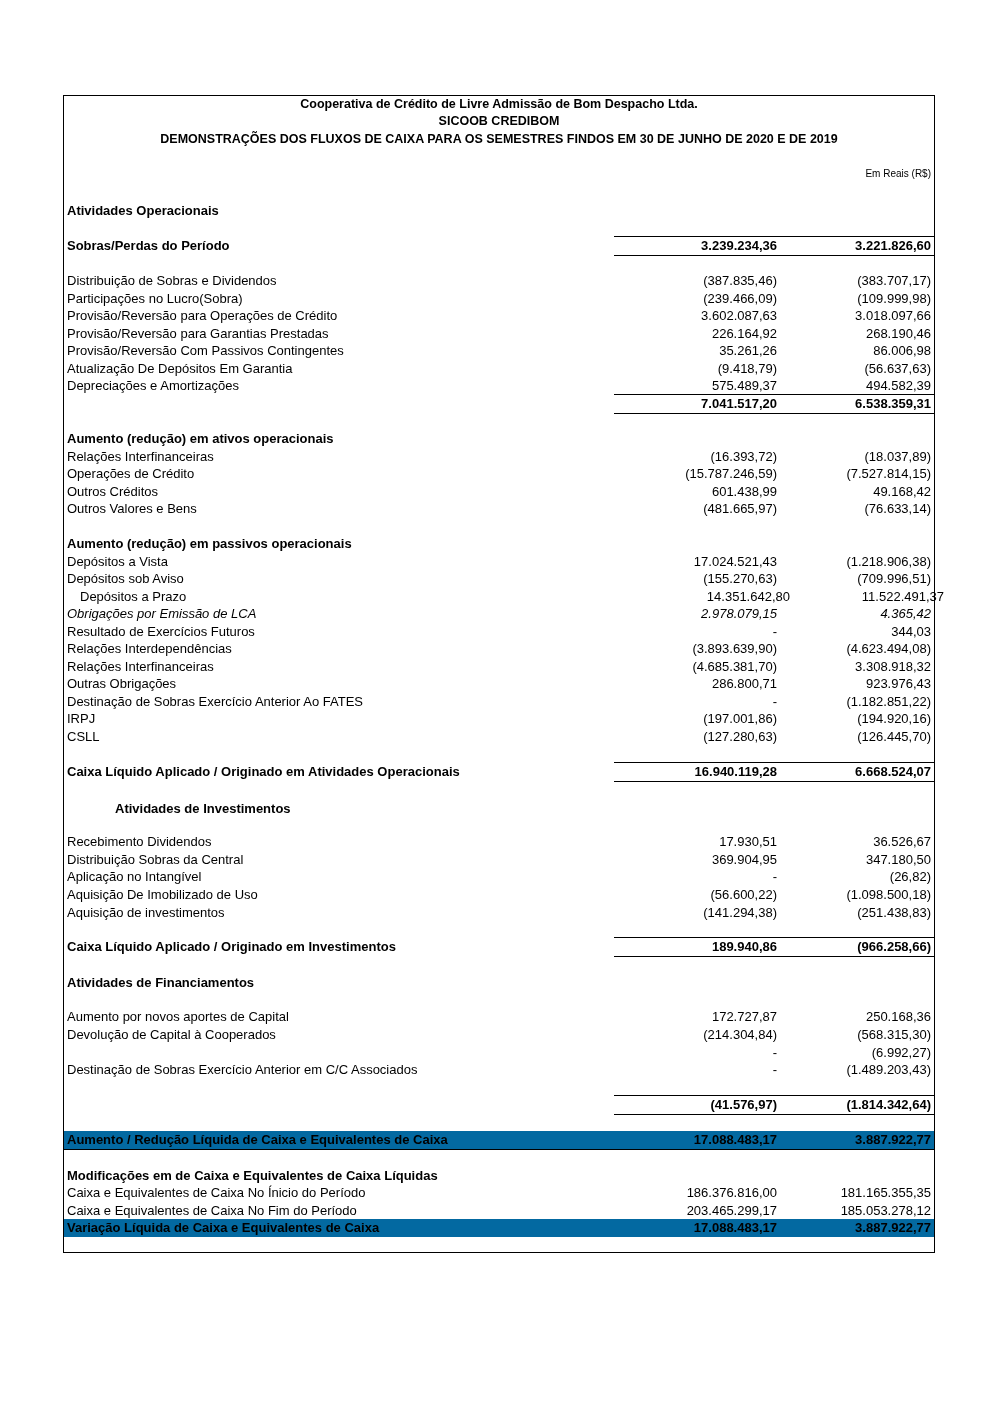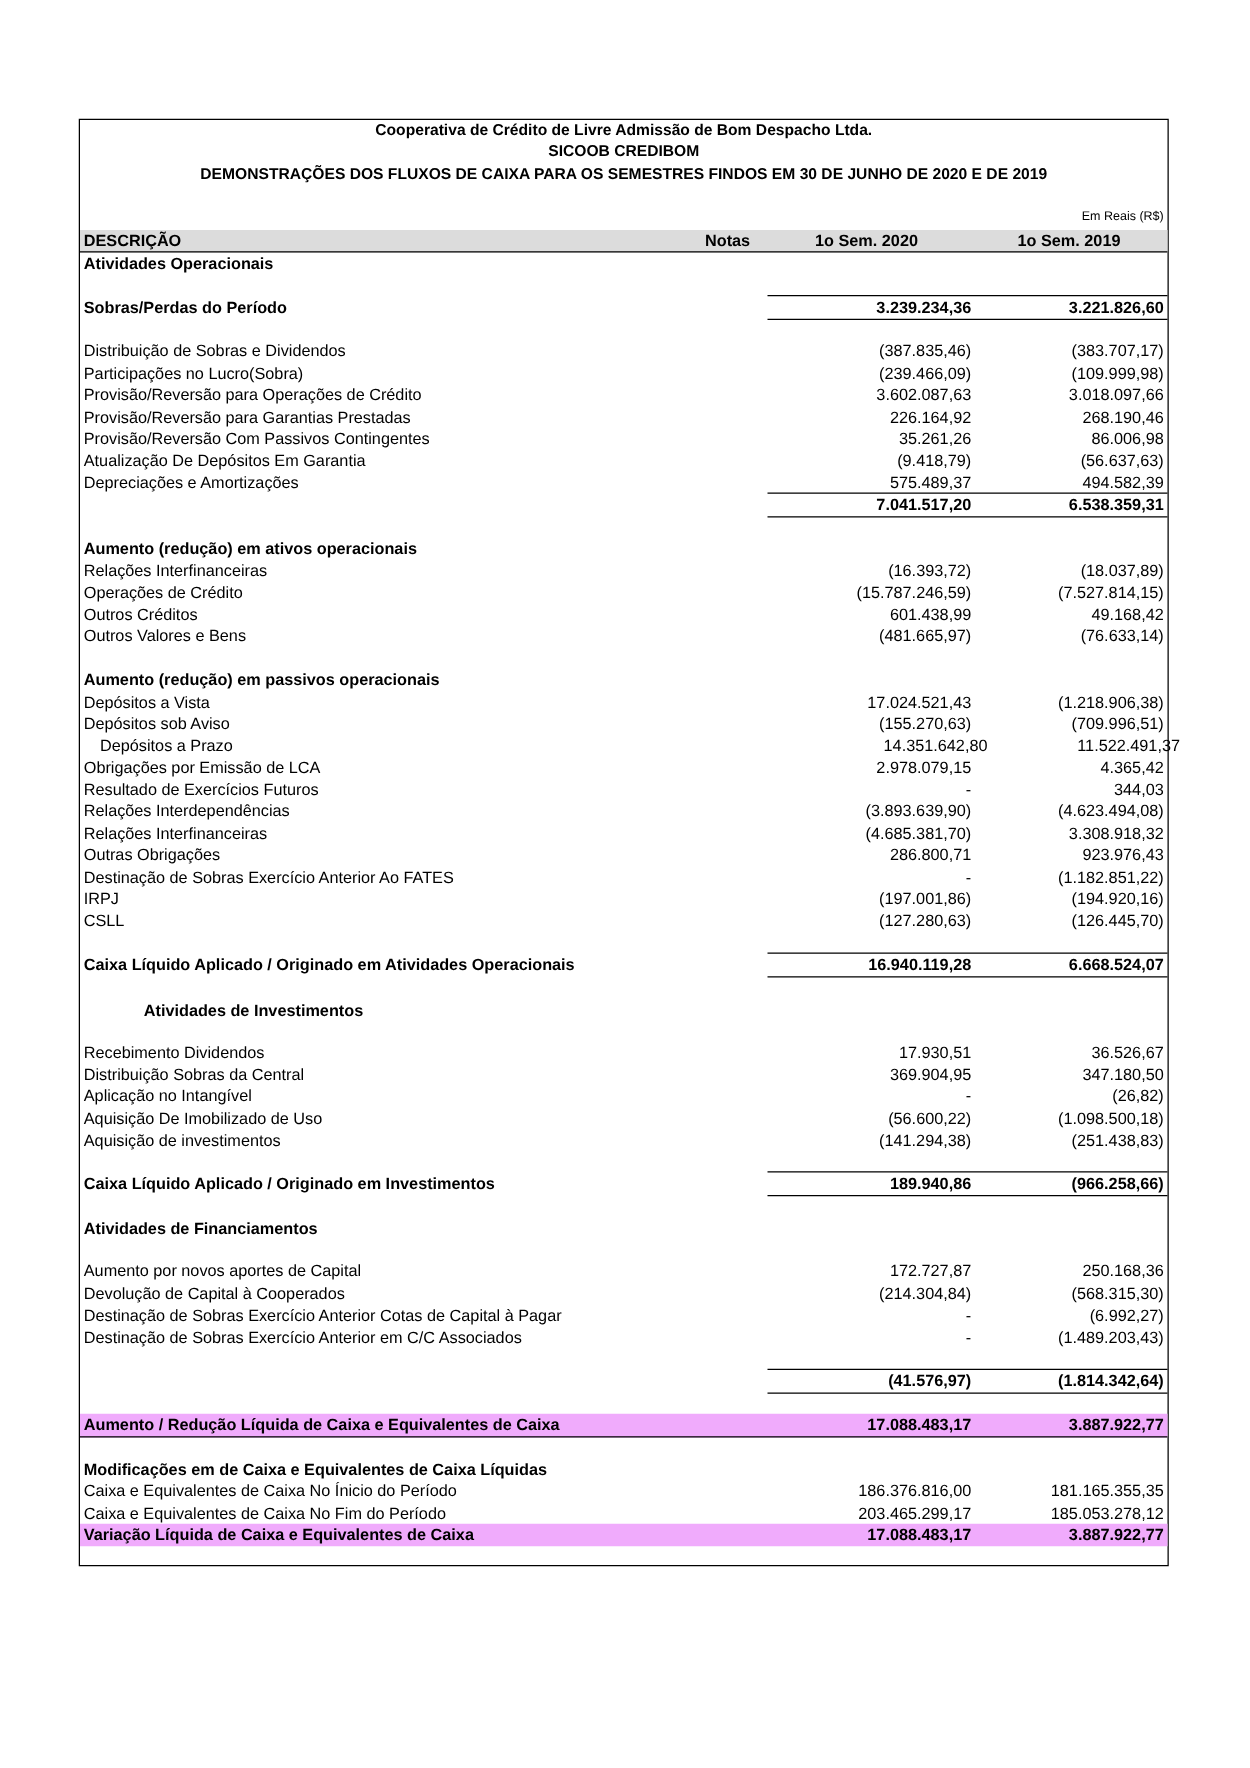--- a/index.html
+++ b/index.html
@@ -9,37 +9,31 @@
   .unit { position:absolute; right:3px; top:72px; font-size:10px; font-weight:normal; }
   .colhead { position:absolute; left:0; top:88px; width:100%; height:17px; background:#dcdcdc; border-bottom:1.5px solid #000; font-weight:bold; font-size:13px; }
   .colhead span { position:absolute; top:1px; }
   .row { position:absolute; left:0; width:100%; height:17.5px; font-size:13px; line-height:17.5px; }
   .row .d { position:absolute; left:3px; top:0; white-space:nowrap; }
   .row .a { position:absolute; right:157px; top:0; text-align:right; white-space:nowrap; }
   .row .b { position:absolute; right:3px; top:0; text-align:right; white-space:nowrap; }
   .bold { font-weight:bold; }
   .boxed::before { content:""; position:absolute; left:550px; right:0; top:-1px; border-top:1.5px solid #000; }
   .boxed::after { content:""; position:absolute; left:550px; right:0; bottom:-1px; border-top:1.5px solid #000; }
-  .shade { background:#f0abfc; }
+  .shade { background:#0369a1; }
   .shade-line { border-bottom:1.5px solid #000; }
 </style>
 </head>
 <body>
 
 <div class="frame">
   <div class="hdr" style="top:0px">Cooperativa de Crédito de Livre Admissão de Bom Despacho Ltda.</div>
   <div class="hdr" style="top:17px">SICOOB CREDIBOM</div>
   <div class="hdr" style="top:35px">DEMONSTRAÇÕES DOS FLUXOS DE CAIXA PARA OS SEMESTRES FINDOS EM 30 DE JUNHO  DE 2020 E DE 2019</div>
   <div class="unit">Em Reais (R$)</div>
-  <div class="colhead">
-    <span style="left:3px">DESCRIÇÃO</span>
-    <span style="left:500px">Notas</span>
-    <span style="left:588px">1o Sem. 2020</span>
-    <span style="left:750px">1o Sem. 2019</span>
-  </div>
   <div id="rows">
       <div class="row bold" style="top: 106px;">
         <span class="d">Atividades Operacionais</span>
         <span class="a"></span>
         <span class="b"></span>
       </div>
       <div class="row bold boxed" style="top: 141px;">
         <span class="d">Sobras/Perdas do Período</span>
         <span class="a">3.239.234,36</span>
         <span class="b">3.221.826,60</span>
@@ -122,21 +116,21 @@
       <div class="row" style="top: 474px;">
         <span class="d">Depósitos sob Aviso</span>
         <span class="a">(155.270,63)</span>
         <span class="b">(709.996,51)</span>
       </div>
       <div class="row" style="top: 492px; margin-left: 13px;">
         <span class="d">Depósitos a Prazo</span>
         <span class="a">14.351.642,80</span>
         <span class="b">11.522.491,37</span>
       </div>
-      <div class="row" style="top: 509px;">
+      <div class="row" style="top: 509px; font-style: italic;">
         <span class="d">Obrigações por Emissão de LCA</span>
         <span class="a">2.978.079,15</span>
         <span class="b">4.365,42</span>
       </div>
       <div class="row" style="top: 527px;">
         <span class="d">Resultado de Exercícios Futuros</span>
         <span class="a">-</span>
         <span class="b">344,03</span>
       </div>
       <div class="row" style="top: 544px;">
@@ -218,21 +212,20 @@
         <span class="d">Aumento por novos aportes de Capital</span>
         <span class="a">172.727,87</span>
         <span class="b">250.168,36</span>
       </div>
       <div class="row" style="top: 930px;">
         <span class="d">Devolução de Capital à Cooperados</span>
         <span class="a">(214.304,84)</span>
         <span class="b">(568.315,30)</span>
       </div>
       <div class="row" style="top: 948px;">
-        <span class="d">Destinação de Sobras Exercício Anterior Cotas de Capital à Pagar</span>
         <span class="a">-</span>
         <span class="b">(6.992,27)</span>
       </div>
       <div class="row" style="top: 965px;">
         <span class="d">Destinação de Sobras Exercício Anterior em C/C Associados</span>
         <span class="a">-</span>
         <span class="b">(1.489.203,43)</span>
       </div>
       <div class="row bold boxed" style="top: 1000px;">
         <span class="a">(41.576,97)</span>

